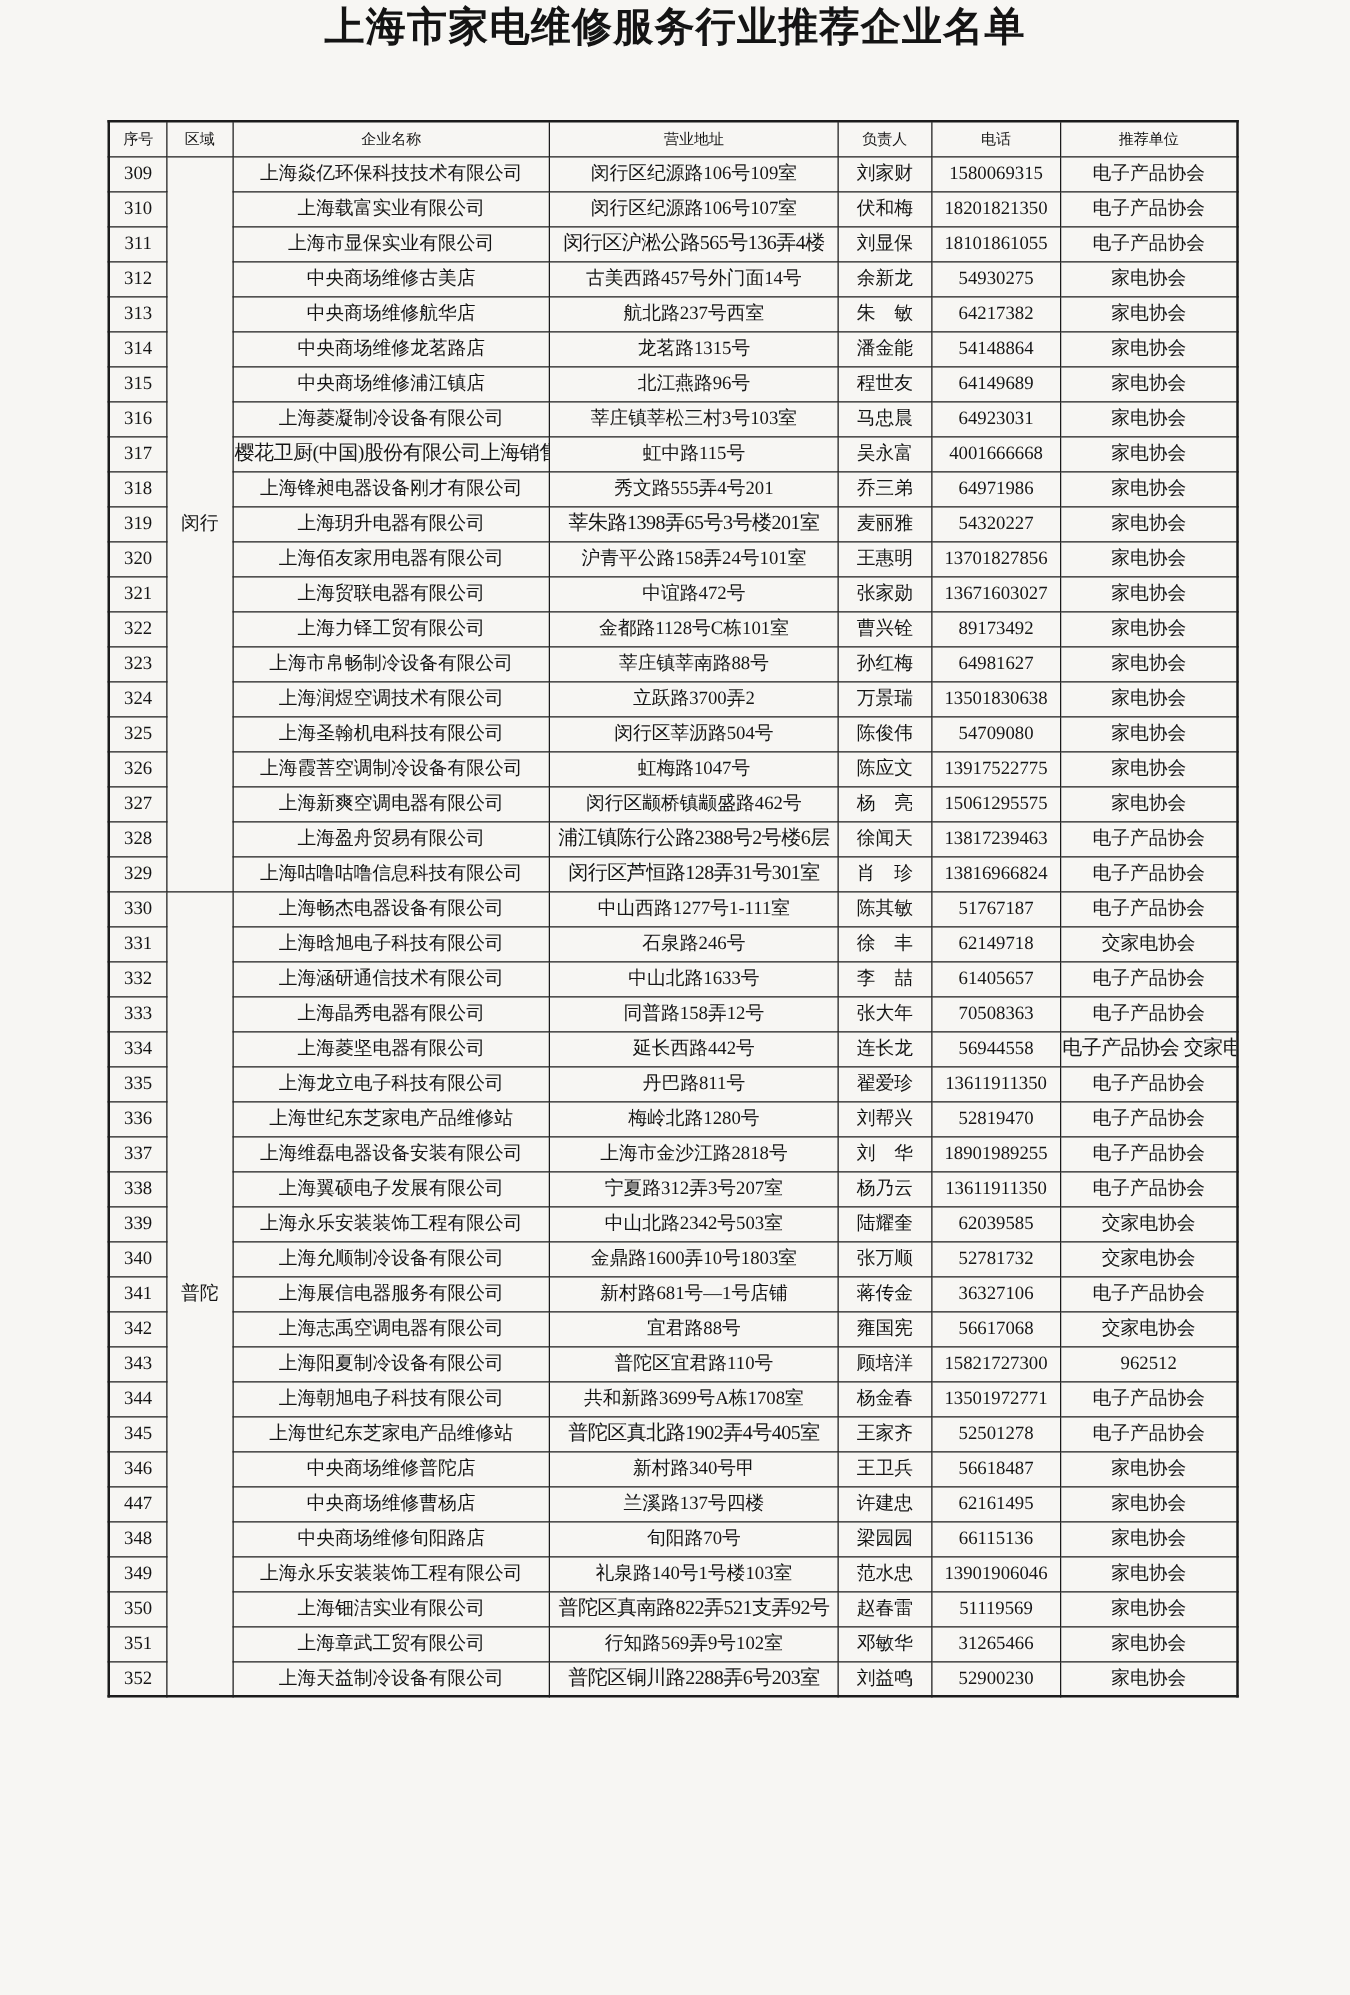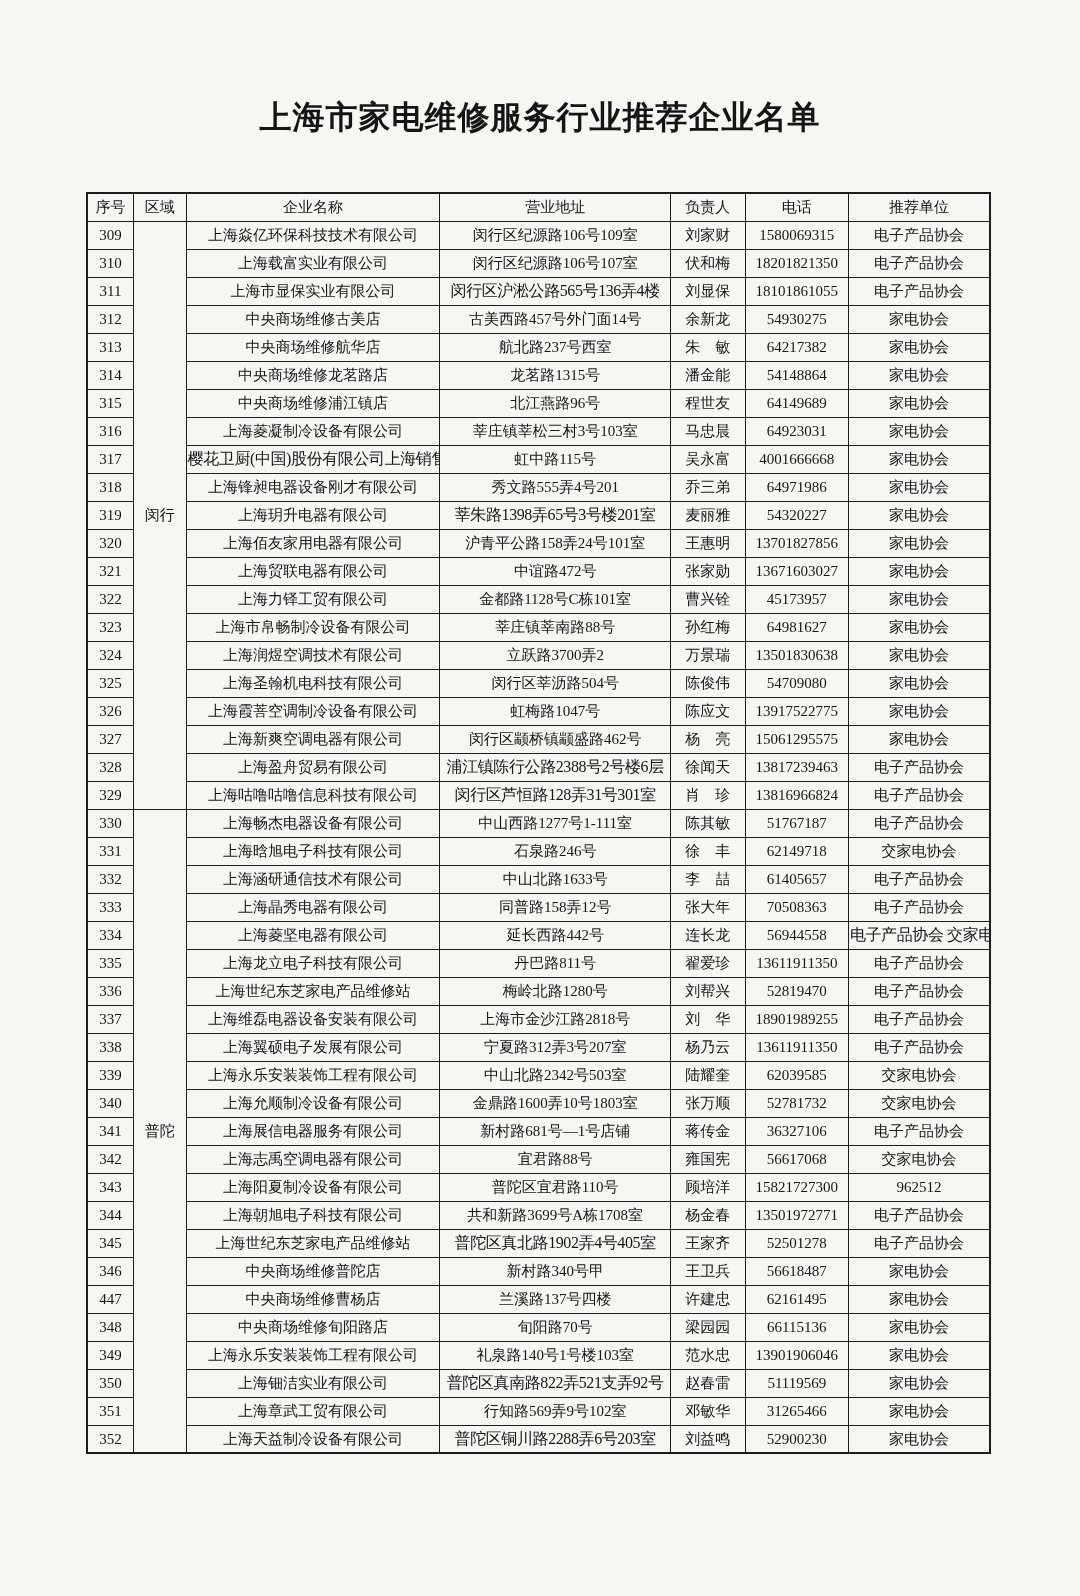--- a/index.html
+++ b/index.html
@@ -13,21 +13,20 @@
     font-family: "Liberation Serif", "DejaVu Serif", serif;
     color: #121212;
     overflow: hidden;
   }
   .doc-title {
     text-align: center;
     font-family: "Liberation Sans", "DejaVu Sans", sans-serif;
     font-weight: bold;
     font-size: 32px;
     letter-spacing: 1px;
-    padding-top: 96px;
     color: #141414;
   }
   table.company-table {
     border-collapse: collapse;
     table-layout: fixed;
     width: 905px;
     margin: 52px 0 0 86px;
     border: 2px solid #1c1c1c;
   }
   .company-table th, .company-table td {
@@ -44,21 +43,21 @@
     color: #151515;
   }
   .col-no        { width: 46px; }
   .col-region    { width: 52px; }
   .col-company   { width: 251px; }
   .col-address   { width: 228px; text-align: left; padding-left: 4px; }
   .col-person    { width: 74px; }
   .col-phone     { width: 102px; }
   .col-recommender { width: 140px; }
   .company-table td.compact { font-size: 16px; letter-spacing: -0.4px; }
-  .company-table thead th { font-size: 15px; }
+  .company-table thead th { font-size: 12px; }
 </style>
 </head>
 <body>
 
 <div class="page">
   <div class="doc-title">上海市家电维修服务行业推荐企业名单</div>
   <table class="company-table">
     <thead>
       <tr>
           <th class="col-no">序号</th>
@@ -174,21 +173,21 @@
           <td class="col-address">中谊路472号</td>
           <td class="col-person">张家勋</td>
           <td class="col-phone">13671603027</td>
           <td class="col-recommender">家电协会</td>
         </tr>
         <tr>
           <td class="col-no">322</td>
           <td class="col-company">上海力铎工贸有限公司</td>
           <td class="col-address">金都路1128号C栋101室</td>
           <td class="col-person">曹兴铨</td>
-          <td class="col-phone">45173957</td>
+          <td class="col-phone">89173492</td>
           <td class="col-recommender">家电协会</td>
         </tr>
         <tr>
           <td class="col-no">323</td>
           <td class="col-company">上海市帛畅制冷设备有限公司</td>
           <td class="col-address">莘庄镇莘南路88号</td>
           <td class="col-person">孙红梅</td>
           <td class="col-phone">64981627</td>
           <td class="col-recommender">家电协会</td>
         </tr>

